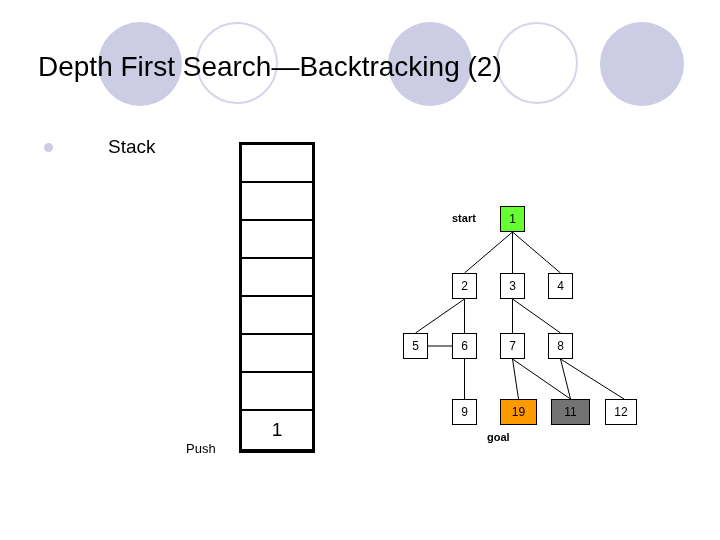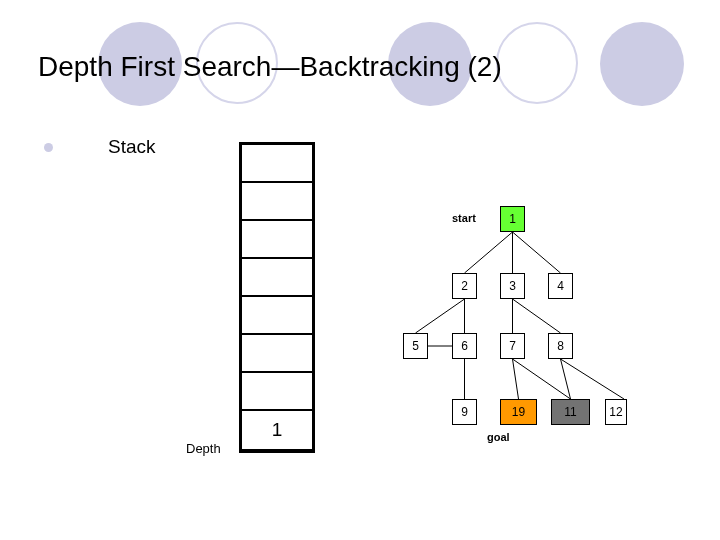--- a/index.html
+++ b/index.html
@@ -164,21 +164,21 @@
 <div id="stack">
     <div class="stack-cell"></div>
     <div class="stack-cell"></div>
     <div class="stack-cell"></div>
     <div class="stack-cell"></div>
     <div class="stack-cell"></div>
     <div class="stack-cell"></div>
     <div class="stack-cell"></div>
     <div class="stack-cell">1</div>
   </div>
-<div id="push-label">Depth</div>
+<div id="push-label">Push</div>
 
 <div id="tree">
   <svg id="tree-edges" width="720" height="540">
       <line x1="512.5" y1="232" x2="464.5" y2="273" stroke="#000000" stroke-width="1"></line>
       <line x1="512.5" y1="232" x2="512.5" y2="273" stroke="#000000" stroke-width="1"></line>
       <line x1="512.5" y1="232" x2="560.5" y2="273" stroke="#000000" stroke-width="1"></line>
       <line x1="464.5" y1="299" x2="415.5" y2="333" stroke="#000000" stroke-width="1"></line>
       <line x1="464.5" y1="299" x2="464.5" y2="333" stroke="#000000" stroke-width="1"></line>
       <line x1="428" y1="346" x2="452" y2="346" stroke="#000000" stroke-width="1"></line>
       <line x1="512.5" y1="299" x2="512.5" y2="333" stroke="#000000" stroke-width="1"></line>
@@ -193,16 +193,16 @@
     <div class="tree-node" style="left: 452px; top: 273px; width: 25px; height: 26px; background: rgb(255, 255, 255);">2</div>
     <div class="tree-node" style="left: 500px; top: 273px; width: 25px; height: 26px; background: rgb(255, 255, 255);">3</div>
     <div class="tree-node" style="left: 548px; top: 273px; width: 25px; height: 26px; background: rgb(255, 255, 255);">4</div>
     <div class="tree-node" style="left: 403px; top: 333px; width: 25px; height: 26px; background: rgb(255, 255, 255);">5</div>
     <div class="tree-node" style="left: 452px; top: 333px; width: 25px; height: 26px; background: rgb(255, 255, 255);">6</div>
     <div class="tree-node" style="left: 500px; top: 333px; width: 25px; height: 26px; background: rgb(255, 255, 255);">7</div>
     <div class="tree-node" style="left: 548px; top: 333px; width: 25px; height: 26px; background: rgb(255, 255, 255);">8</div>
     <div class="tree-node" style="left: 452px; top: 399px; width: 25px; height: 26px; background: rgb(255, 255, 255);">9</div>
     <div class="tree-node" style="left: 500px; top: 399px; width: 37px; height: 26px; background: rgb(255, 153, 0);">19</div>
     <div class="tree-node" style="left: 551px; top: 399px; width: 39px; height: 26px; background: #737373;">11</div>
-    <div class="tree-node" style="left: 605px; top: 399px; width: 22px; height: 26px; background: rgb(255, 255, 255);">12</div>
+    <div class="tree-node" style="left: 605px; top: 399px; width: 32px; height: 26px; background: rgb(255, 255, 255);">12</div>
     <div class="tree-label" style="left: 452px; top: 212px;">start</div>
     <div class="tree-label" style="left: 487px; top: 431px;">goal</div>
   </div>
 
 </body></html>

